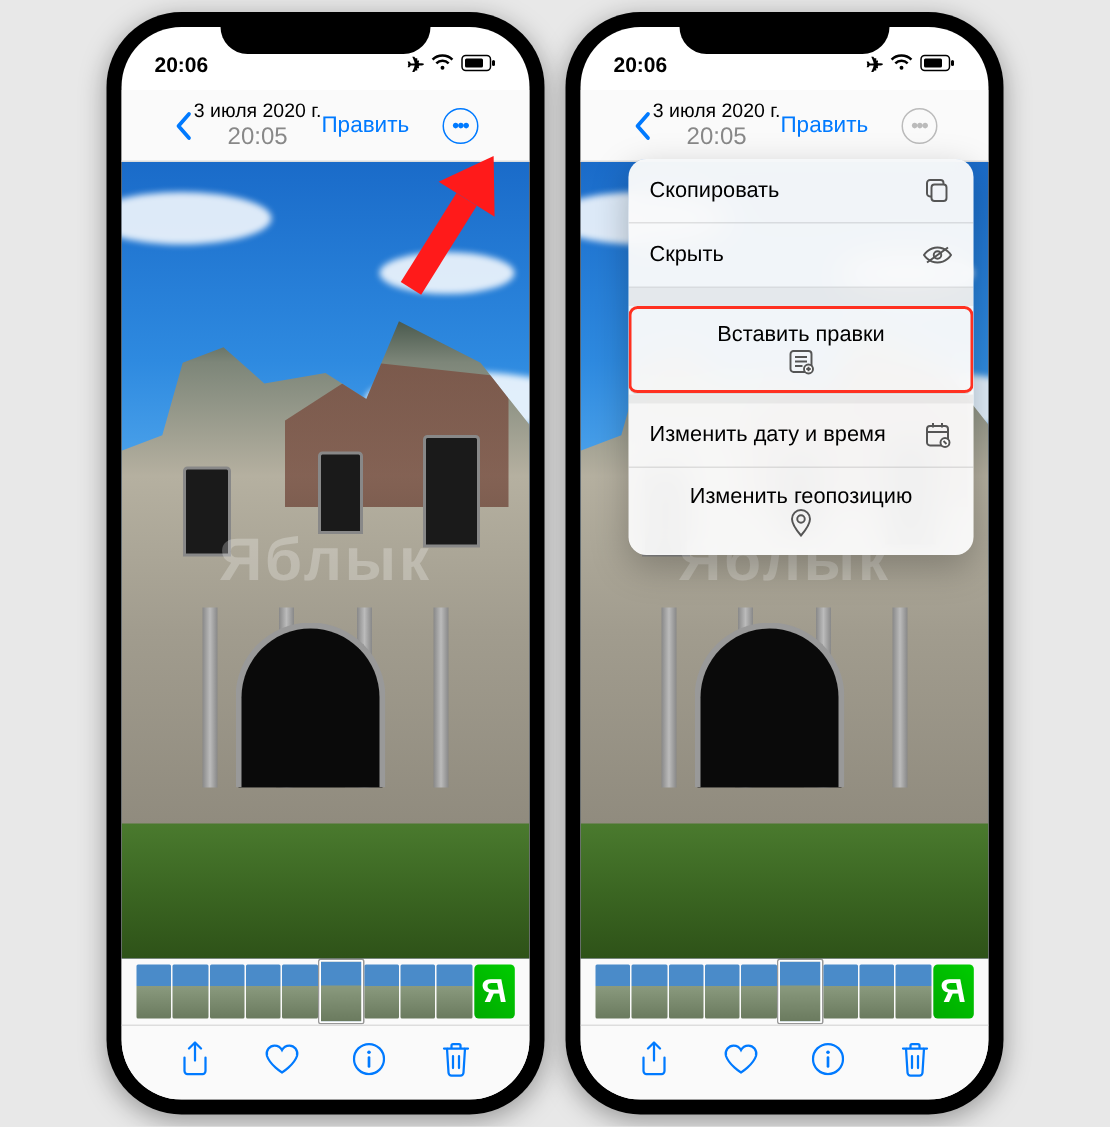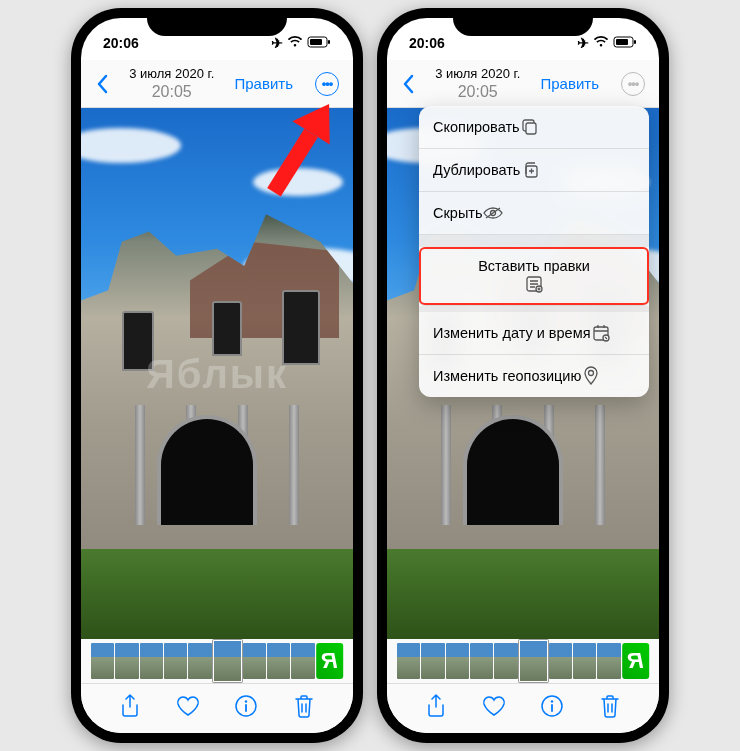--- a/index.html
+++ b/index.html
@@ -50,21 +50,21 @@
     align-items: center;
     padding: 8px 22px 0;
     font-size: 14px;
     font-weight: 600;
   }
   .status-right { display: flex; gap: 4px; align-items: center; }
   .nav-bar {
     height: 48px;
     display: flex;
     align-items: center;
-    justify-content: space-between;
+    justify-content: center;
     padding: 0 14px;
     background: #fafafa;
     border-bottom: .5px solid #ddd;
   }
   .nav-back { color: #007aff; display:flex; align-items:center; }
   .nav-title { text-align: center; font-size: 13px; color: #000; line-height: 1.2; }
   .nav-title .sub { font-size: 16px; color: #888; }
   .nav-right { display: flex; align-items: center; gap: 22px; }
   .edit-link { color: #007aff; font-size: 15px; }
   .more-btn {
@@ -125,25 +125,25 @@
   }
   .arrow-shaft{width:16px;height:70px;background:#ff1a1a;margin:0 auto;}
   .arrow-head{width:0;height:0;border-left:22px solid transparent;border-right:22px solid transparent;border-bottom:34px solid #ff1a1a;margin-top:-2px;}
   .menu{
     position:absolute;top:88px;right:10px;width:230px;z-index:70;
     background:rgba(250,250,250,.96);backdrop-filter:blur(10px);
     border-radius:12px;box-shadow:0 8px 24px rgba(0,0,0,.25);
     overflow:hidden;
   }
   .menu-item{
-    display:flex;align-items:center;
+    display:flex;justify-content:space-between;align-items:center;
     padding:11px 14px;font-size:14.5px;color:#000;
     border-bottom:.5px solid rgba(0,0,0,.1);
   }
-  .menu-item:last-child{border-bottom:none;}
+  .menu-item:last-child{border-bottom:none;flex-direction:column;}
   .menu-sep{height:6px;background:rgba(0,0,0,.05);}
   .menu-item.highlighted{box-shadow:inset 0 0 0 2px #ff3020;border-radius:6px;flex-direction:column;}
   .menu-icon{width:20px;height:20px;color:#555;display:flex;align-items:center;justify-content:center;}
   .watermark{
     position:absolute;top:50%;left:50%;transform:translate(-50%,-50%);
     font-size:40px;font-weight:600;color:rgba(255,255,255,.25);
     z-index:30;letter-spacing:2px;
   }
   .ylogo{
     width:28px;height:36px;background:linear-gradient(135deg,#0c0,#0a0);border-radius:3px;
@@ -353,29 +353,20 @@
       <div class="menu-item">
         <span>Скопировать</span>
         <span class="menu-icon">
             <svg width="18" height="18" viewBox="0 0 18 18" stroke="currentColor" fill="none" stroke-width="1.3">
               <rect x="5" y="5" width="10" height="11" rx="2"></rect>
               <path d="M5 13H4a2 2 0 01-2-2V4a2 2 0 012-2h7a2 2 0 012 2v1"></path>
             </svg>
           </span>
       </div>
       <div class="menu-item">
-        <span>Дублировать</span>
-        <span class="menu-icon">
-            <svg width="18" height="18" viewBox="0 0 18 18" stroke="currentColor" fill="none" stroke-width="1.3">
-              <rect x="5" y="5" width="11" height="11" rx="2"></rect>
-              <path d="M8 10h5M10.5 7.5v5M5 13V4a2 2 0 012-2h7"></path>
-            </svg>
-          </span>
-      </div>
-      <div class="menu-item">
         <span>Скрыть</span>
         <span class="menu-icon">
             <svg width="20" height="14" viewBox="0 0 20 14" stroke="currentColor" fill="none" stroke-width="1.3">
               <path d="M1 7s3-5 9-5 9 5 9 5-3 5-9 5-9-5-9-5z"></path>
               <circle cx="10" cy="7" r="2.5"></circle>
               <path d="M3 12L17 2"></path>
             </svg>
           </span>
       </div>
       <div class="menu-sep"></div>

